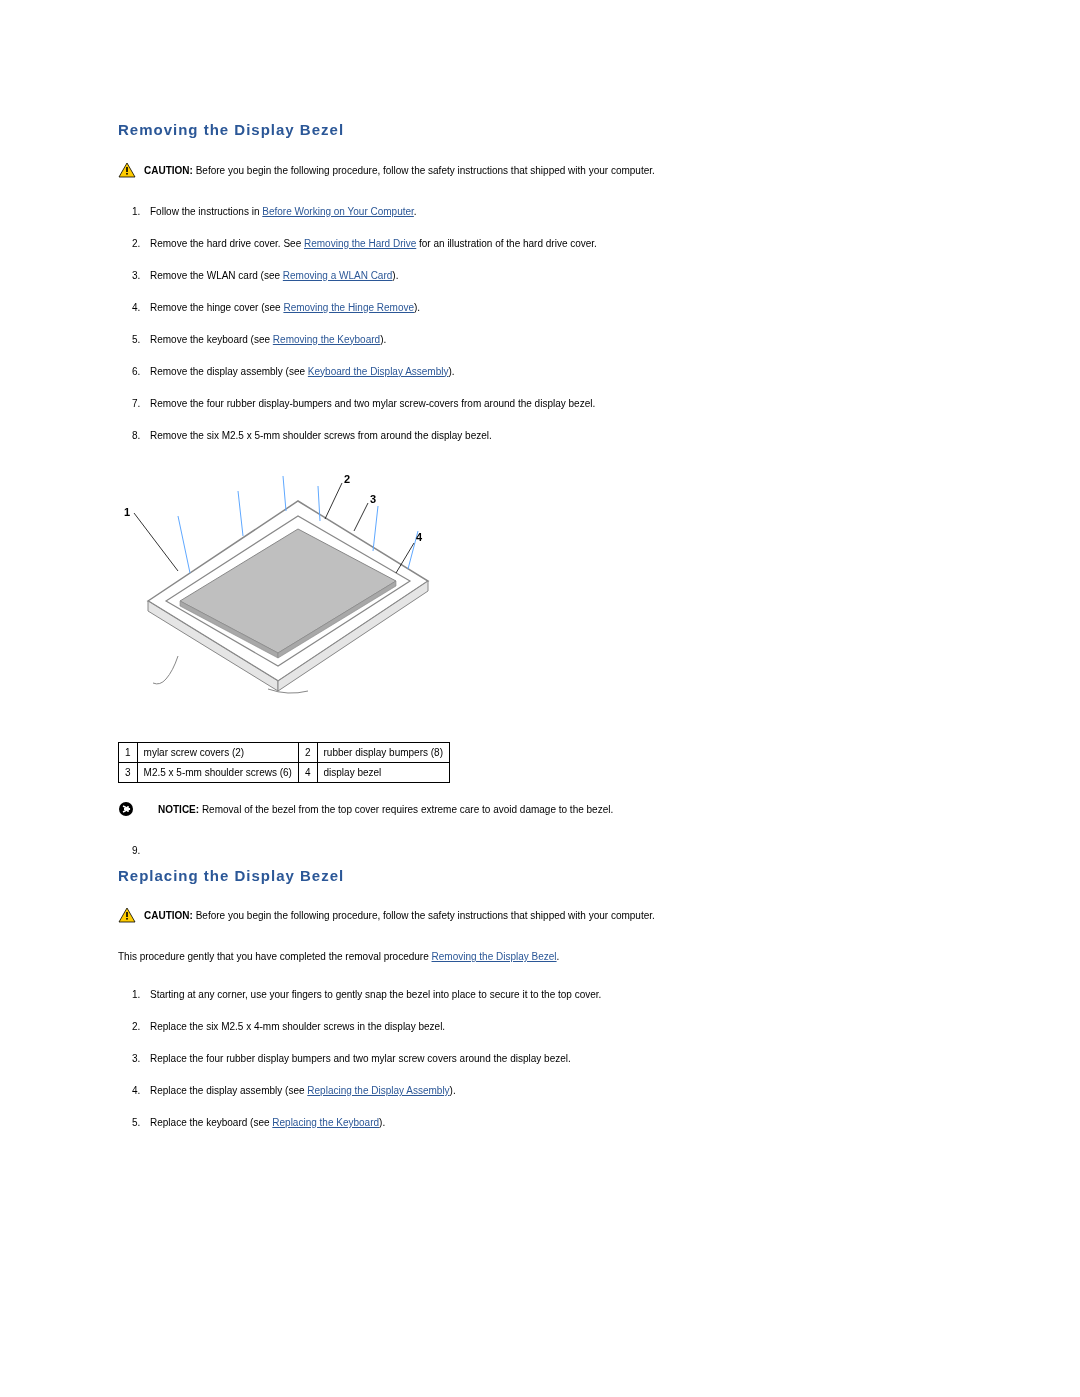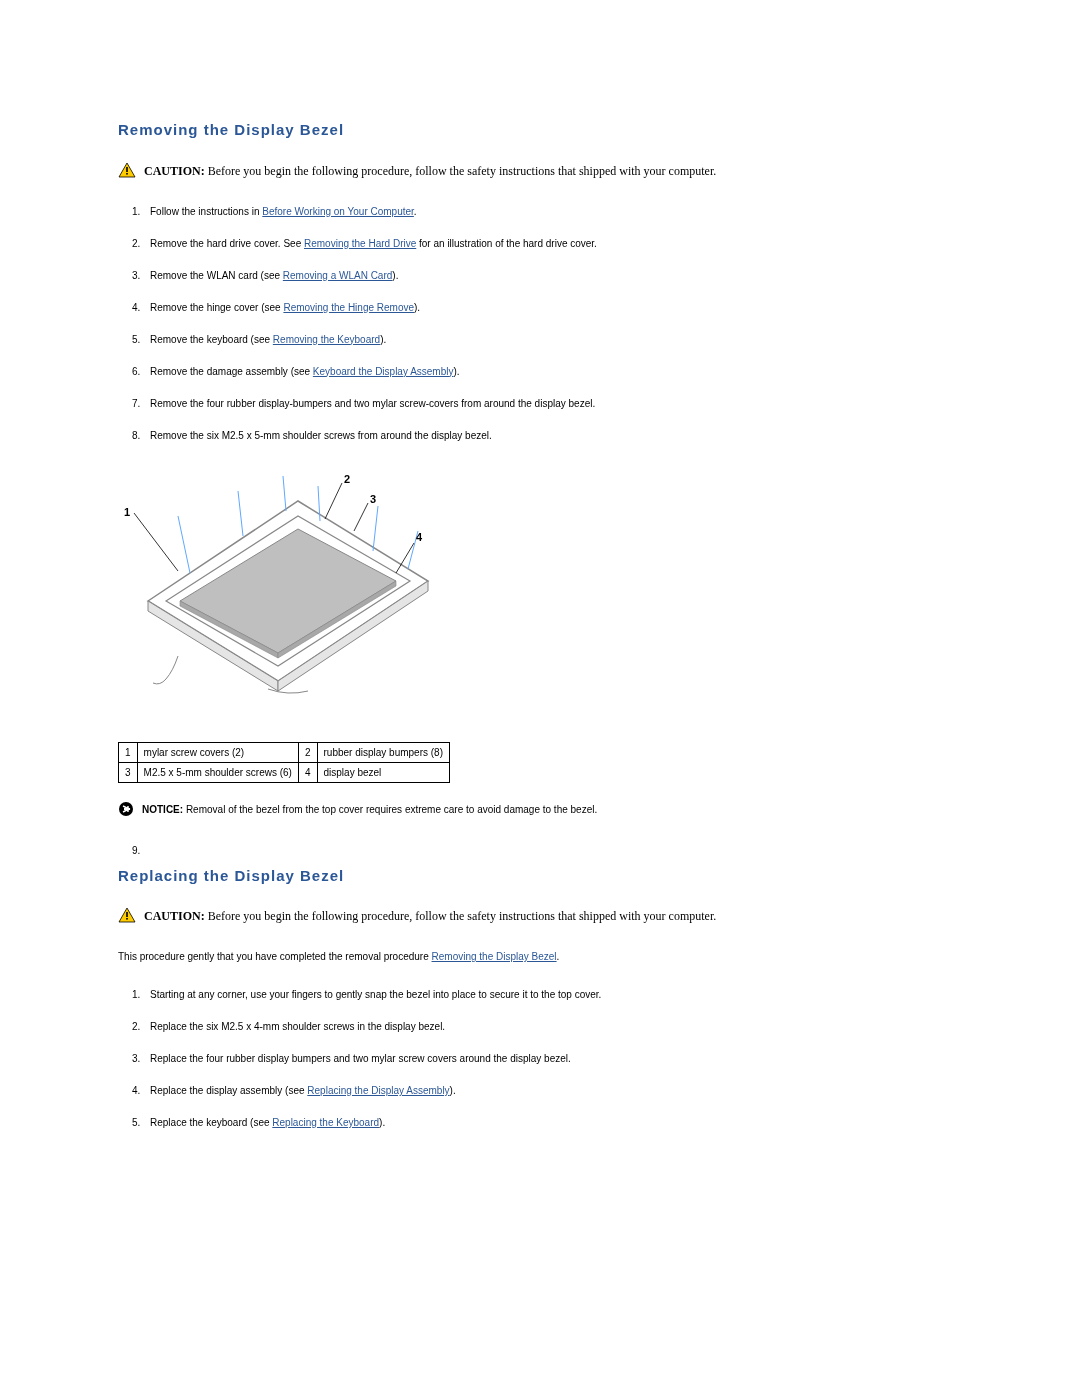--- a/index.html
+++ b/index.html
@@ -26,33 +26,32 @@
     .caution-row {
       display: flex;
       align-items: flex-start;
       margin-bottom: 24px;
       gap: 8px;
     }
     .caution-icon {
       flex-shrink: 0;
     }
     .caution-text {
-      font-size: 12px;
+      font-size: 10px;
       padding-top: 2px;
-      font-family: Liberation Serif, serif;
     }
     .caution-text b {
       font-weight: bold;
     }
     .notice-row {
       display: flex;
       align-items: flex-start;
       margin-top: 18px;
       margin-bottom: 24px;
-      gap: 8px;
+      gap: 24px;
     }
     .notice-icon {
       flex-shrink: 0;
     }
     .notice-text {
       font-size: 10px;
       padding-top: 2px;
     }
     .notice-text b {
       font-weight: bold;
@@ -119,21 +118,21 @@
     <b>CAUTION:</b> <span>Before you begin the following procedure, follow the safety instructions that shipped with your computer.</span>
   </span>
 </div>
 
 <ol class="steps">
   <li><span class="num">1.</span><span>Follow the instructions in </span><a class="link" href="#">Before Working on Your Computer</a><span>.</span></li>
   <li><span class="num">2.</span><span>Remove the hard drive cover. See </span><a class="link" href="#">Removing the Hard Drive</a><span> for an illustration of the hard drive cover.</span></li>
   <li><span class="num">3.</span><span>Remove the WLAN card (see </span><a class="link" href="#">Removing a WLAN Card</a><span>).</span></li>
   <li><span class="num">4.</span><span>Remove the hinge cover (see </span><a class="link" href="#">Removing the Hinge Remove</a><span>).</span></li>
   <li><span class="num">5.</span><span>Remove the keyboard (see </span><a class="link" href="#">Removing the Keyboard</a><span>).</span></li>
-  <li><span class="num">6.</span><span>Remove the damage assembly (see </span><a class="link" href="#">Keyboard the Display Assembly</a><span>).</span></li>
+  <li><span class="num">6.</span><span>Remove the display assembly (see </span><a class="link" href="#">Keyboard the Display Assembly</a><span>).</span></li>
   <li><span class="num">7.</span><span>Remove the four rubber display-bumpers and two mylar screw-covers from around the display bezel.</span></li>
   <li><span class="num">8.</span><span>Remove the six M2.5 x 5-mm shoulder screws from around the display bezel.</span></li>
 </ol>
 
 <div class="diagram">
   <svg width="330" height="260" viewBox="0 0 330 260">
 
     <polygon points="30,140 180,40 310,120 160,220" fill="none" stroke="#888" stroke-width="1.5"></polygon>
     <polygon points="48,140 180,55 292,120 160,205" fill="none" stroke="#888" stroke-width="1.2"></polygon>
 

